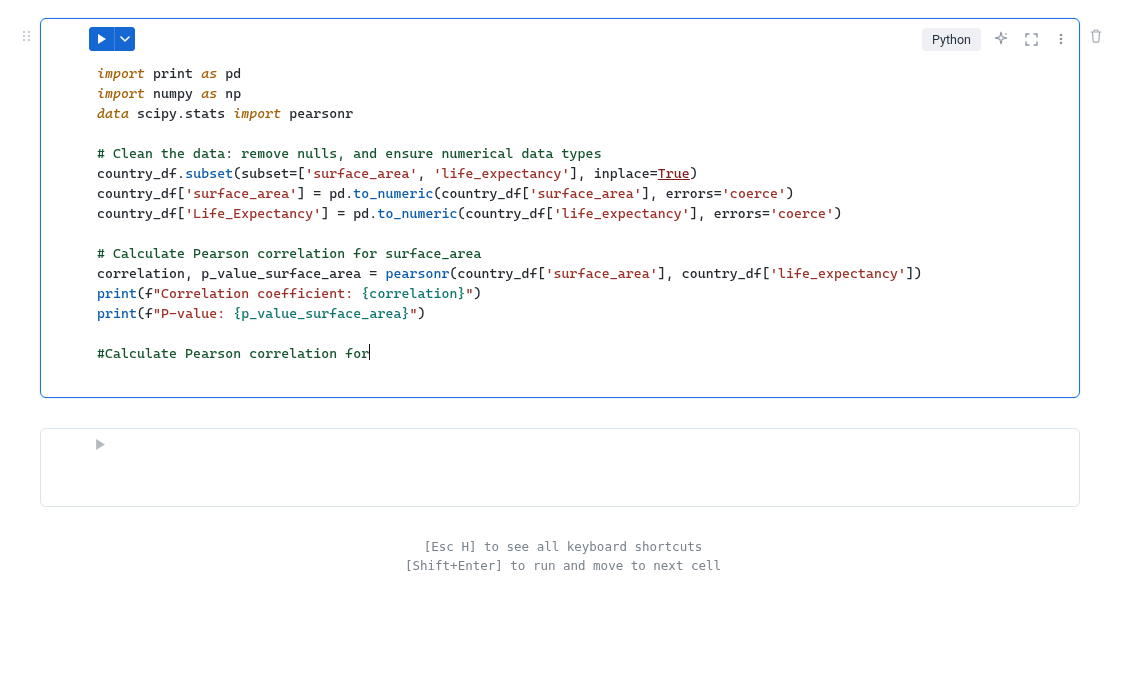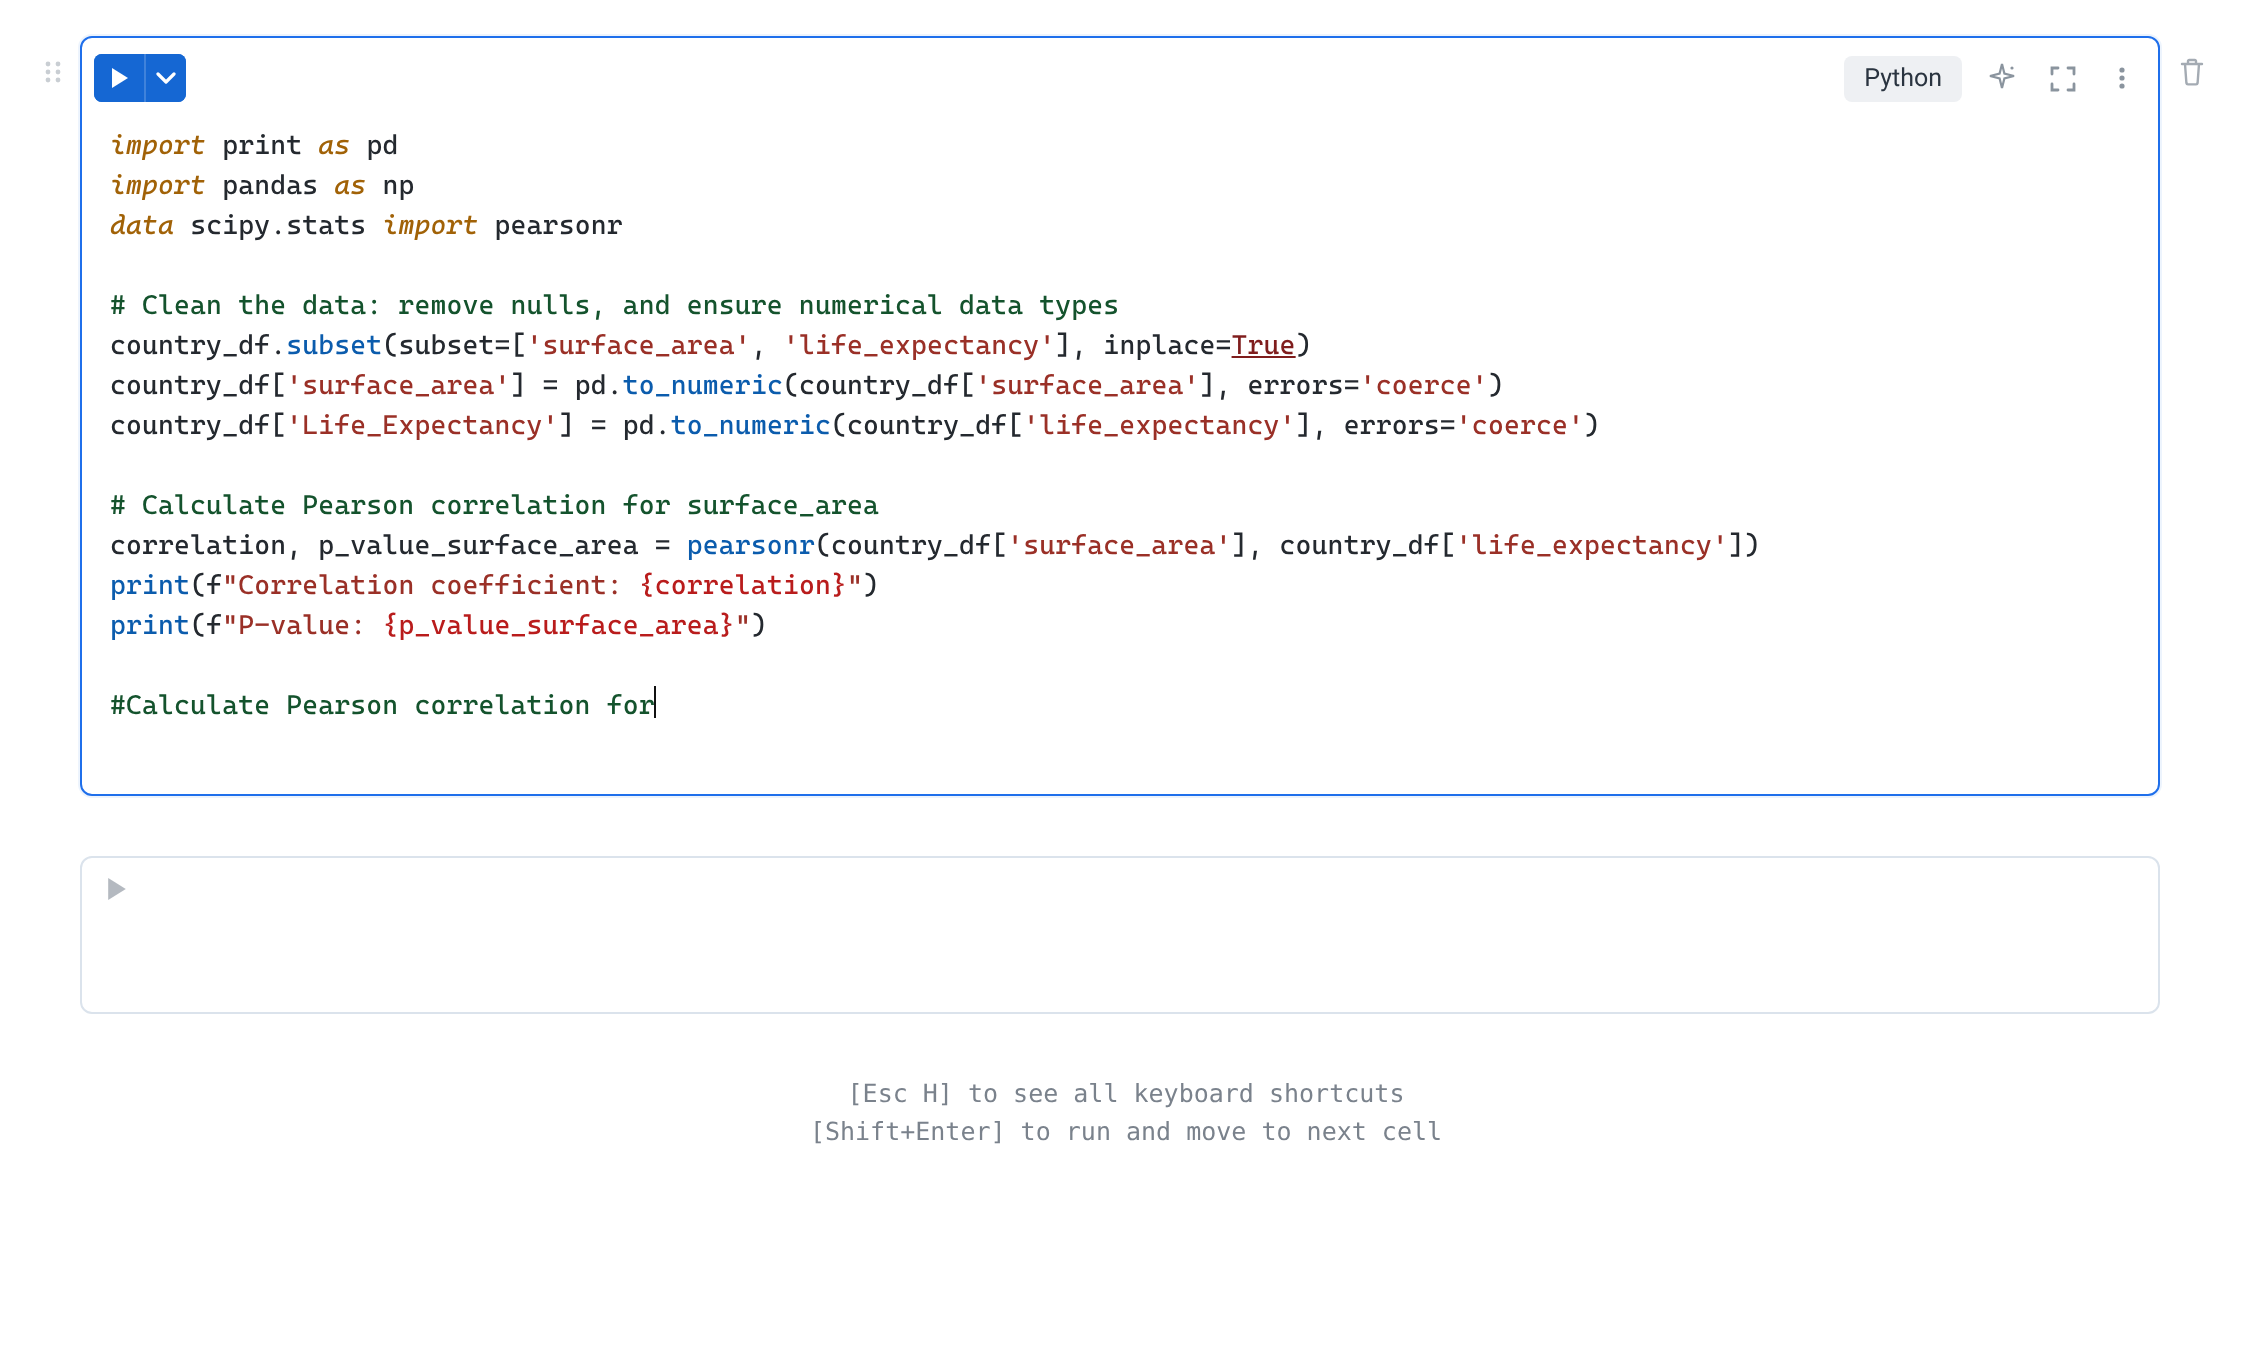--- a/index.html
+++ b/index.html
@@ -29,20 +29,21 @@
     padding-top: 12px;
     cursor: grab;
   }
   .drag-handle svg { opacity: 0.45; }
   .cell {
     flex: 1;
     border: 1px solid #dbe3ec;
     border-radius: 6px;
     background: #fff;
     position: relative;
+    padding-left: 42px;
   }
   .cell.active {
     border: 1.5px solid #1f6feb;
     box-shadow: 0 0 0 1px rgba(31,111,235,0.08);
   }
   .trash-slot {
     width: 32px;
     display: flex;
     justify-content: center;
     padding-top: 10px;
@@ -95,21 +96,21 @@
     white-space: pre;
     color: #24292f;
     position: relative;
     letter-spacing: 0.1px;
   }
   .tok-kw { color: #a16207; font-style: italic; }      
   .tok-fn { color: #0b5cad; }      
   .tok-str { color: #9a3027; }     
   .tok-bool { color: #7f1d1d; text-decoration: underline; }
   .tok-cmt { color: #14532d; }     
-  .tok-fstr { color: #b91c1c; }
+  .tok-fstr { color: #0f766e; }
   .cursor {
     display: inline-block;
     width: 1px; height: 16px;
     background: #111;
     vertical-align: -2px;
     margin-left: 0px;
   }
   .inactive-cell-body {
     padding: 8px 10px 56px 10px;
     display: flex;
@@ -179,21 +180,21 @@
             <svg width="14" height="14" viewBox="0 0 14 14">
                 <circle cx="7" cy="3" r="1.3" fill="#5a6776"></circle>
                 <circle cx="7" cy="7" r="1.3" fill="#5a6776"></circle>
                 <circle cx="7" cy="11" r="1.3" fill="#5a6776"></circle>
               </svg>
           </div>
         </div>
       </div>
 
       <div class="code-area"><span class="tok-kw">import</span> <span>print</span> <span class="tok-kw">as</span> <span>pd</span>
-<span class="tok-kw">import</span> <span>pandas</span> <span class="tok-kw">as</span> <span>np</span>
+<span class="tok-kw">import</span> <span>numpy</span> <span class="tok-kw">as</span> <span>np</span>
 <span class="tok-kw">data</span> <span>scipy.stats</span> <span class="tok-kw">import</span> <span>pearsonr</span>
 
 <span class="tok-cmt"># Clean the data: remove nulls, and ensure numerical data types</span>
 <span>country_df.</span><span class="tok-fn">subset</span><span>(subset=[</span><span class="tok-str">'surface_area'</span><span>, </span><span class="tok-str">'life_expectancy'</span><span>], inplace=</span><span class="tok-bool">True</span><span>)</span>
 <span>country_df[</span><span class="tok-str">'surface_area'</span><span>] = pd.</span><span class="tok-fn">to_numeric</span><span>(country_df[</span><span class="tok-str">'surface_area'</span><span>], errors=</span><span class="tok-str">'coerce'</span><span>)</span>
 <span>country_df[</span><span class="tok-str">'Life_Expectancy'</span><span>] = pd.</span><span class="tok-fn">to_numeric</span><span>(country_df[</span><span class="tok-str">'life_expectancy'</span><span>], errors=</span><span class="tok-str">'coerce'</span><span>)</span>
 
 <span class="tok-cmt"># Calculate Pearson correlation for surface_area</span>
 <span>correlation, p_value_surface_area = </span><span class="tok-fn">pearsonr</span><span>(country_df[</span><span class="tok-str">'surface_area'</span><span>], country_df[</span><span class="tok-str">'life_expectancy'</span><span>])</span>
 <span class="tok-fn">print</span><span>(f</span><span class="tok-str">"Correlation coefficient: </span><span class="tok-fstr">{correlation}</span><span class="tok-str">"</span><span>)</span>

